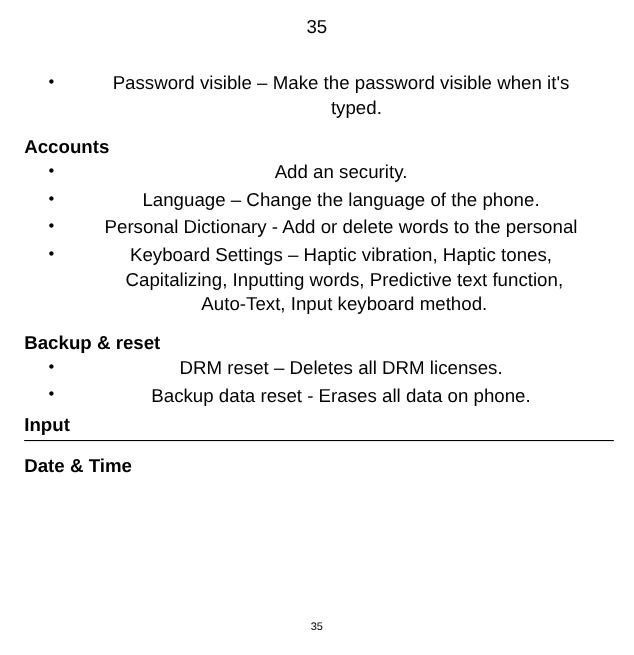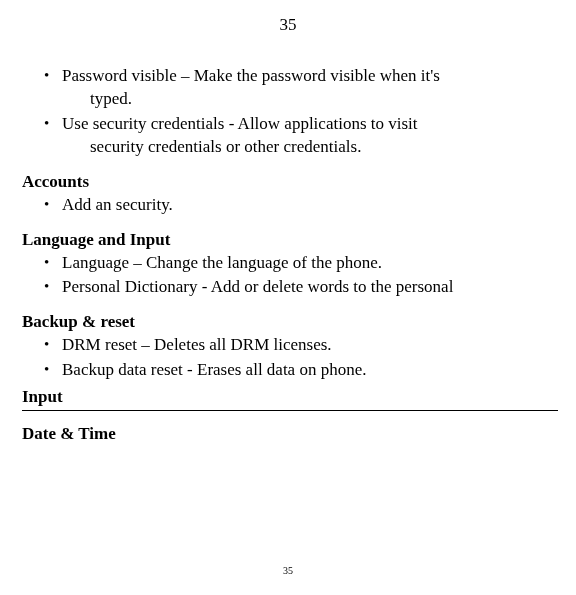--- a/index.html
+++ b/index.html
@@ -1,19 +1,18 @@
 <!DOCTYPE html>
 <html><head>
   <meta charset="utf-8">
   <style>
     * {
       margin: 0;
       padding: 0;
       box-sizing: border-box;
-      font-family: Liberation Serif, serif;
     }
     body {
       font-family: Arial, Helvetica, sans-serif;
       font-size: 17px;
       line-height: 1.35;
       color: #000;
       background: #fff;
       width: 576px;
       height: 595px;
       position: relative;
@@ -36,20 +35,21 @@
       padding-left: 4px;
     }
     ul {
       list-style: none;
       padding-left: 22px;
     }
     li {
       position: relative;
       padding-left: 18px;
       margin-bottom: 2px;
+      text-align: center;
     }
     li::before {
       content: "•";
       position: absolute;
       left: 0;
       top: 0;
       font-size: 15px;
     }
     li .first-line {
       display: block;
@@ -80,42 +80,42 @@
 
 <div class="page-number-top">35</div>
 
 <div class="content">
 
   <ul>
     <li>
       <span class="first-line">Password visible – Make the password visible when it's</span>
       <span class="indent">typed.</span>
     </li>
-    <li>
-      <span class="first-line">Use security credentials - Allow applications to visit</span>
-      <span class="indent">security credentials or other credentials.</span>
-    </li>
   </ul>
 
   <div class="heading">Accounts</div>
 
   <ul>
     <li>
       <span>Add an security.</span>
     </li>
   </ul>
 
-  <div class="heading">Language and Input</div>
 
   <ul>
     <li>
       <span>Language – Change the language of the phone.</span>
     </li>
     <li>
       <span class="first-line">Personal Dictionary - Add or delete words to the personal</span>
+    </li>
+    <li>
+      <span class="first-line">Keyboard Settings – Haptic vibration, Haptic tones,</span>
+      <span class="indent-sm">Capitalizing, Inputting words, Predictive text function,</span>
+      <span class="indent-sm">Auto-Text, Input keyboard method.</span>
     </li>
   </ul>
 
   <div class="heading">Backup &amp; reset</div>
 
   <ul>
     <li>
       <span>DRM reset – Deletes all DRM licenses.</span>
     </li>
     <li>

